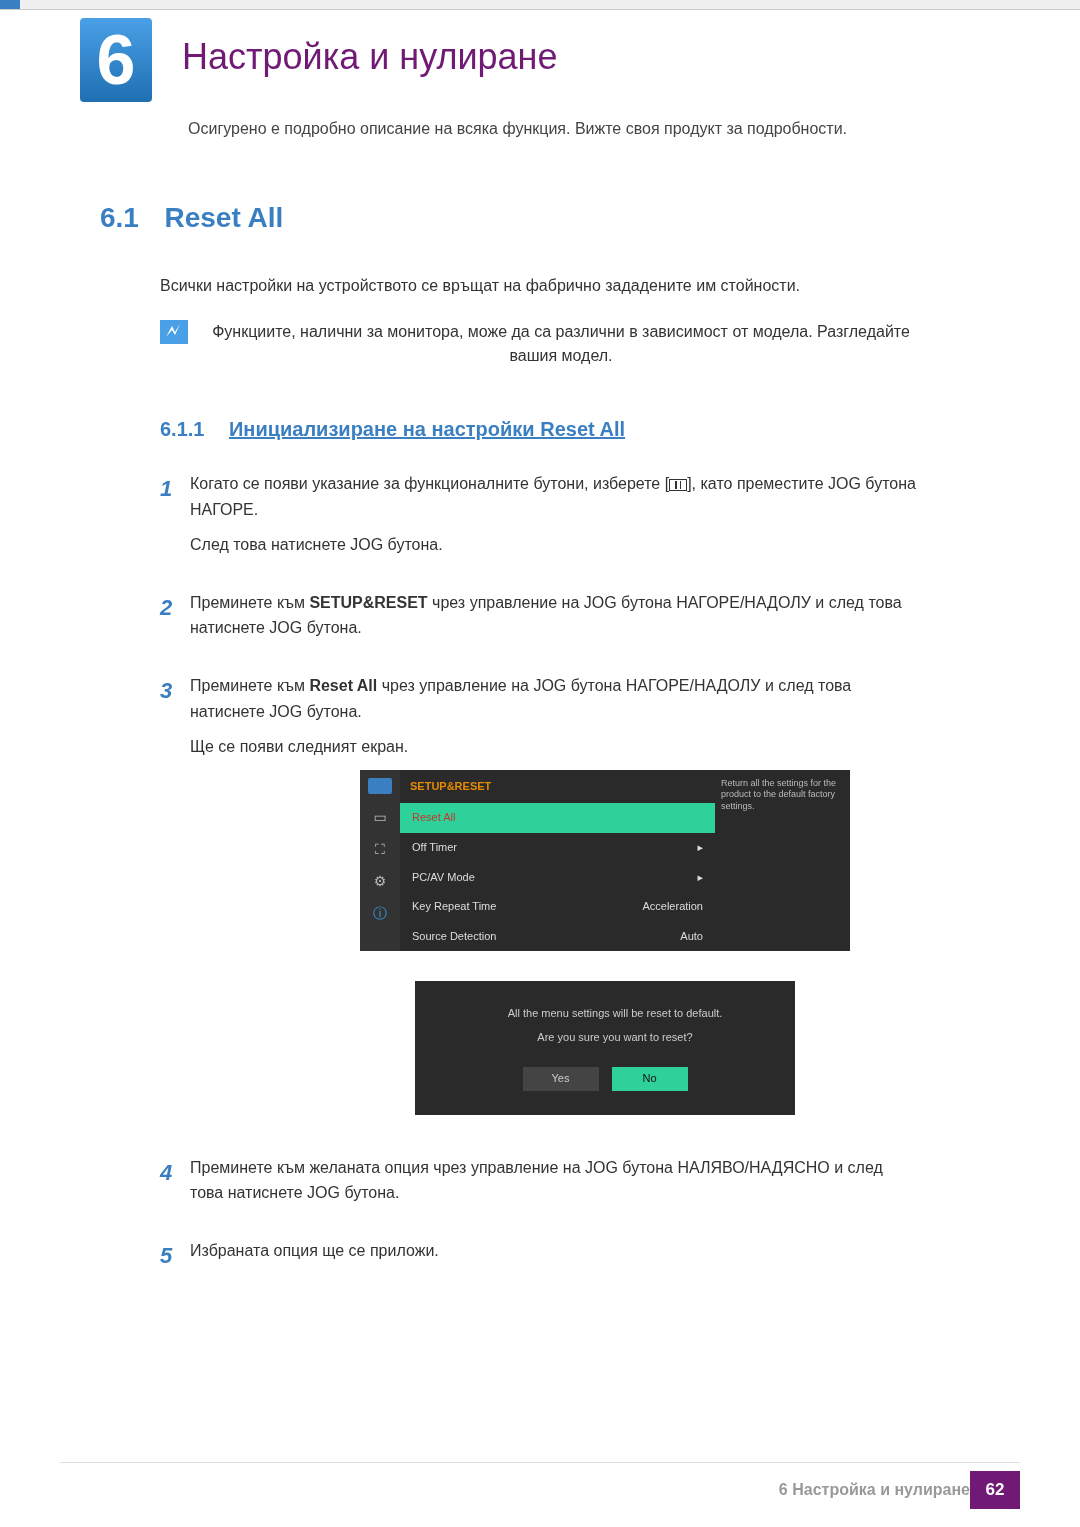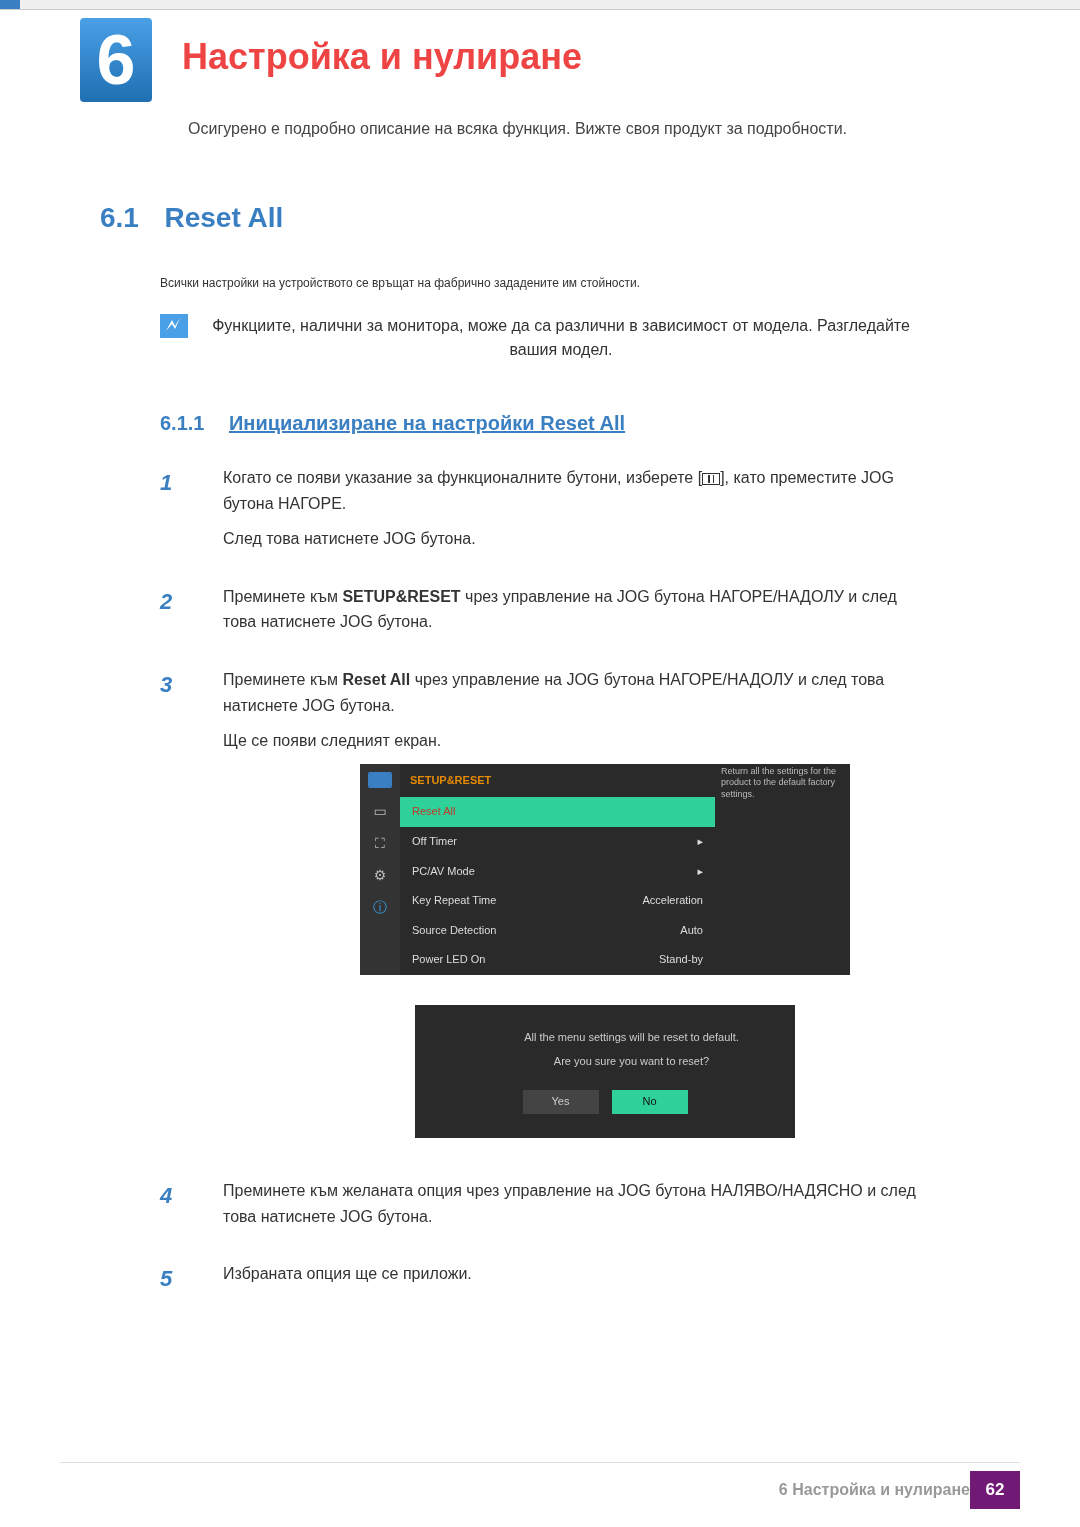--- a/index.html
+++ b/index.html
@@ -1,54 +1,54 @@
 <!DOCTYPE html>
 <html><head>
 <meta charset="utf-8">
 <style>
   * { margin:0; padding:0; box-sizing:border-box; }
   body { font-family: Arial, Helvetica, sans-serif; width:1080px; height:1527px; background:#fff; color:#333; position:relative; }
   .top-band { height:10px; background:linear-gradient(to right,#3a7fc2,#3a7fc2 20px,#f0f0f0 20px); border-bottom:1px solid #ccc; }
   .header { padding:0 100px 0 0; display:flex; align-items:flex-start; }
   .chapter-box { width:72px; height:84px; background:linear-gradient(#4aa0e6,#1f6fb2); color:#fff; font-size:70px; font-weight:bold; display:flex; align-items:center; justify-content:center; margin:8px 0 0 80px; border-radius:4px; }
-  .chapter-title { color:#ef4444; font-size:36px; font-weight:bold; margin:26px 0 0 30px; }
+  .chapter-title { color:#701a75; font-size:36px; font-weight:normal; margin:26px 0 0 30px; }
   .subtitle { margin:18px 0 0 188px; font-size:16px; color:#444; }
   .section { margin:64px 0 0 100px; }
   .sec-num { color:#3a7fc2; font-size:28px; font-weight:bold; display:inline-block; width:60px; }
   .sec-title { color:#3a7fc2; font-size:28px; font-weight:bold; }
-  .body-text { margin:40px 0 0 160px; width:760px; font-size:12px; line-height:1.5; color:#333; }
+  .body-text { margin:40px 0 0 160px; width:760px; font-size:16px; line-height:1.5; color:#333; }
   .note-row { display:flex; align-items:flex-start; margin:22px 0 0 160px; width:760px; }
   .note-icon { width:28px; height:24px; background:#4aa0e6; margin-right:14px; position:relative; flex-shrink:0; }
   .note-icon svg { width:100%; height:100%; }
   .note-text { font-size:16px; line-height:1.5; color:#333;text-align:center; }
   .subsec { margin:50px 0 0 160px; }
   .subsec-num { color:#3a7fc2; font-size:20px; font-weight:bold; display:inline-block; margin-right:20px; }
   .subsec-title { color:#3a7fc2; font-size:20px; font-weight:bold;text-decoration:underline; }
   ol.steps { list-style:none; margin:30px 0 0 160px; width:760px; }
   ol.steps > li { display:flex; margin-bottom:22px; font-size:16px; line-height:1.6; color:#333; }
   .step-num { color:#3a7fc2; font-size:22px; font-style:italic; font-weight:bold; width:30px; flex-shrink:0; }
   .step-body { flex:1; }
-  .step-body p { margin-bottom:10px;margin-left:33px; }
+  .step-body p { margin-bottom:10px; }
   .kw { font-weight:bold; }
   .inline-icon { display:inline-block; vertical-align:middle; border:1.5px solid #333; width:18px; height:12px; position:relative; }
   .inline-icon::before,.inline-icon::after { content:""; position:absolute; top:1px; bottom:1px; width:1.5px; background:#333; }
   .inline-icon::before { left:5px; }
   .inline-icon::after { right:5px; }
 
   
   .osd-wrap { margin:8px 0 18px 170px; }
   .osd { width:490px; font-size:11px; color:#ddd; }
   .osd-main { display:flex; background:#2a2a2a; }
   .osd-sidebar { width:40px; background:#333; display:flex; flex-direction:column; align-items:center; padding:8px 0; gap:14px; }
   .osd-sidebar .ic { width:22px; height:18px; display:flex; align-items:center; justify-content:center; color:#bbb; font-size:14px; }
   .osd-center { flex:1; }
   .osd-head { color:#e68a00; padding:8px 10px; font-size:11px; font-weight:bold; }
   .osd-row { display:flex; justify-content:space-between; padding:6px 12px; }
   .osd-row.sel { background:#2fd19a; color:#c0392b; }
-  .osd-right { width:135px; background:#2a2a2a; font-size:9px; color:#bbb; padding:2px 6px; line-height:1.3; }
+  .osd-right { width:135px; background:#2a2a2a; font-size:9px; color:#bbb; padding:8px 6px; line-height:1.3; }
   .osd-dialog { width:380px; margin:30px auto 0 auto; background:#2a2a2a; padding:24px 40px; text-align:center; color:#ccc; font-size:11px; }
   .osd-dialog p { margin-bottom:6px; text-align:center; padding-left:20px;}
   .osd-btns { display:flex; justify-content:center; gap:13px; margin-top:20px; }
   .osd-btn { width:76px; height:24px; background:#444; display:flex; align-items:center; justify-content:center; font-size:11px; }
   .osd-btn.active { background:#2fd19a; color:#111; }
 
   .footer { position:absolute; bottom:18px; right:60px; display:flex; align-items:center; }
   .footer-text { color:#999; font-size:16px; font-weight:bold; margin-right:0; }
   .footer-page { background:#701a75; color:#fff; font-size:17px; font-weight:bold; width:50px; height:38px; display:flex; align-items:center; justify-content:center; }
   .footer-rule { position:absolute; bottom:64px; left:60px; right:60px; height:1px; background:#ddd; }
@@ -131,24 +131,20 @@
                   <span>▸</span>
                 </div>
               <div class="osd-row">
                   <span>Key Repeat Time</span>
                   <span>Acceleration</span>
                 </div>
               <div class="osd-row">
                   <span>Source Detection</span>
                   <span>Auto</span>
                 </div>
-              <div class="osd-row">
-                  <span>Power LED On</span>
-                  <span>Stand-by</span>
-                </div>
             </div>
             <div class="osd-right">Return all the settings for the product to the default factory settings.</div>
           </div>
           <div class="osd-dialog">
             <p>All the menu settings will be reset to default.</p>
             <p>Are you sure you want to reset?</p>
             <div class="osd-btns">
               <div class="osd-btn">Yes</div>
               <div class="osd-btn active">No</div>
             </div>

